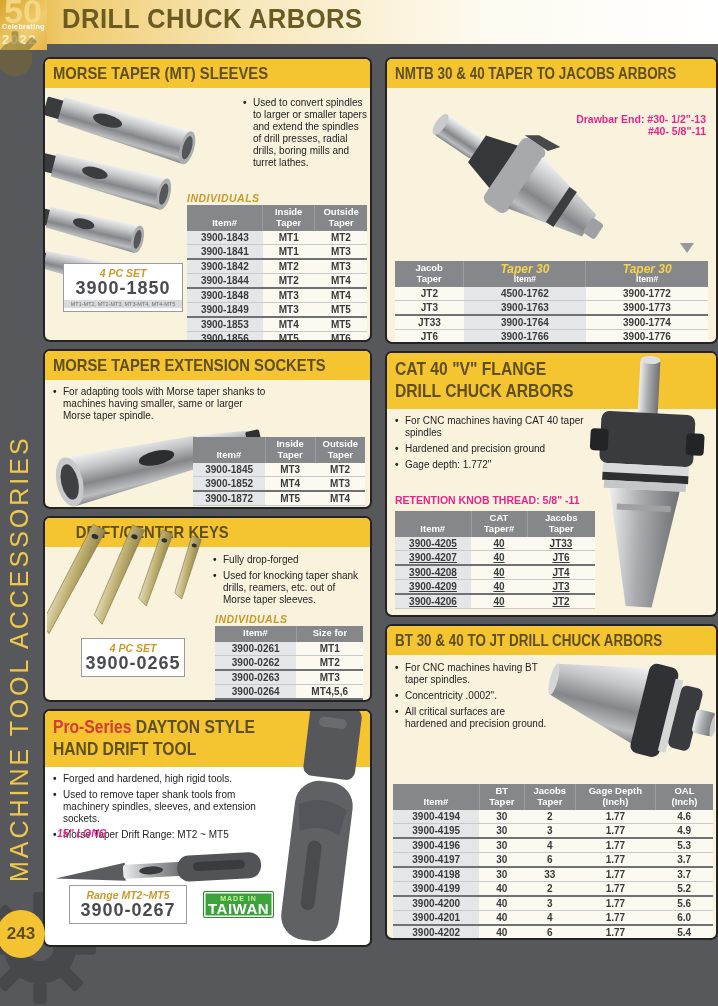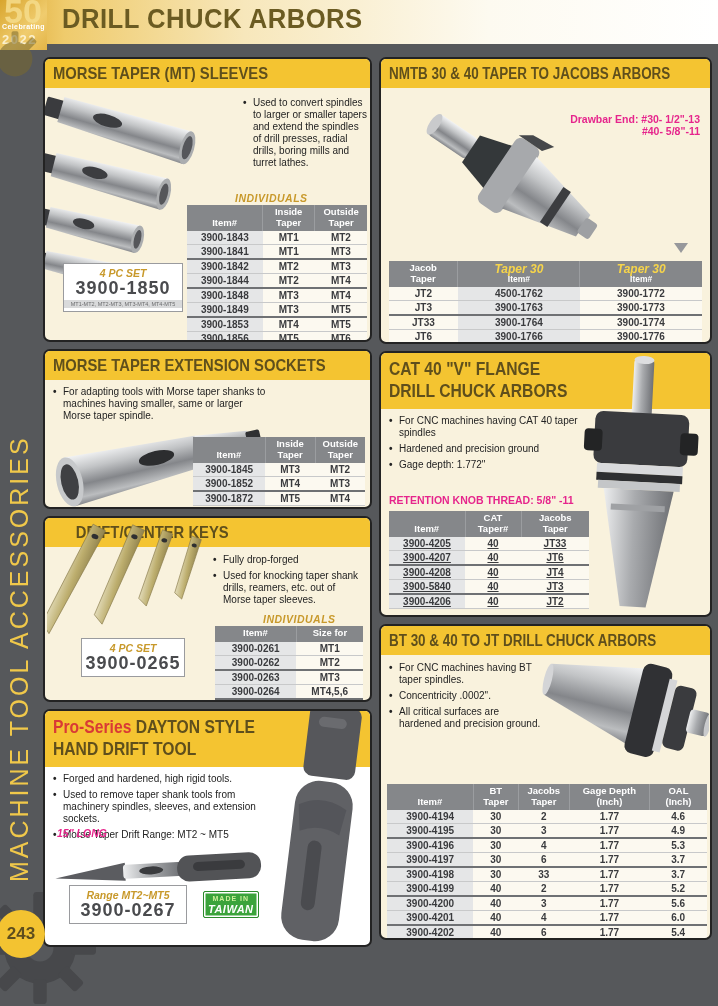--- a/index.html
+++ b/index.html
@@ -18,21 +18,21 @@
   .logo-celebrating{position:absolute;left:2px;top:23px;font-size:7px;font-weight:bold;color:#FFFFFF;letter-spacing:.4px;}
   .logo-year{position:absolute;left:2px;top:32px;font-size:13px;font-weight:bold;color:#FBF0CC;letter-spacing:1.5px;}
   
   .side-text{position:absolute;left:5px;top:382px;height:500px;color:#F0C84A;font-size:25px;
     letter-spacing:3px;writing-mode:vertical-rl;transform:rotate(180deg);white-space:nowrap;z-index:2;}
   .page-circle{position:absolute;left:-3px;top:910px;width:48px;height:48px;border-radius:50%;
     background:#F3C331;display:flex;align-items:center;justify-content:center;
     color:#5E4E1E;font-weight:bold;font-size:17px;z-index:5;}
   .gear{position:absolute;z-index:1;}
   
-  .content{position:absolute;left:43px;top:57px;display:flex;gap:7px;z-index:3;}
+  .content{position:absolute;left:43px;top:57px;display:flex;gap:13px;z-index:3;}
   .col-left{width:329px;display:flex;flex-direction:column;gap:7px;}
   .col-right{width:333px;display:flex;flex-direction:column;gap:7px;}
   .panel{position:relative;background:#F9F2DD;border:2px solid #232323;border-radius:7px;
     overflow:hidden;box-sizing:border-box;}
   .panel.white{background:#FFFFFF;}
   .panel-hd{background:#F4C431;color:#5F4F1C;font-weight:bold;font-size:17px;line-height:27px;
     height:29px;padding:1px 8px 0;box-sizing:border-box;white-space:nowrap;}
   .panel-hd span.sq{display:inline-block;transform:scaleX(0.87);transform-origin:left;}
   .panel-hd.right{}
   .panel-hd.right span.sq{transform-origin:right;}
@@ -51,30 +51,30 @@
   table.parts tbody tr{border-bottom:1px solid #C8C9CA;}
   table.parts tbody tr:nth-child(even){border-bottom:2px solid #6F7174;}
   .shade1 td:first-child{background:#E5E6E7;}
   .shade2 td:nth-child(2){background:#E5E6E7;}
   .t-r2 td{line-height:14px;text-decoration:underline;}
   .t-r3 td{line-height:12.8px;}
   .t-l3 td{line-height:13px;}
   .th-top{display:block;color:#F6D44A;font-style:italic;font-size:12px;line-height:12px;}
   .th-sub{display:block;font-size:8.5px;line-height:9px;}
   
-  .individuals{position:absolute;color:#C8992B;font-weight:bold;font-style:italic;font-size:10.5px;letter-spacing:.5px;margin-left:48px;}
+  .individuals{position:absolute;color:#C8992B;font-weight:bold;font-style:italic;font-size:10.5px;letter-spacing:.5px;}
   .magenta-note{position:absolute;color:#E6258C;font-weight:bold;font-size:10.5px;line-height:12px;}
   .set-box{position:absolute;background:#fff;border:1px solid #9A9B9E;text-align:center;padding:3px 0;box-sizing:border-box;}
   .set-label{color:#C8992B;font-style:italic;font-weight:bold;font-size:10.5px;line-height:12px;}
   .set-item{color:#4A4B4E;font-weight:bold;font-size:18px;letter-spacing:1px;line-height:19px;white-space:nowrap;}
   .set-strip{background:#D9DADB;color:#6B6C6E;font-size:5.5px;margin-top:2px;padding:1px 1px;line-height:6px;white-space:nowrap;}
   .badge{position:absolute;background:#3BA33B;border:1px solid #2C8B2C;box-shadow:inset 0 0 0 1.5px #fff;
     text-align:center;padding:3px 4px 2px;border-radius:2px;}
   .badge-top{color:#CCEF9A;font-size:7px;font-weight:bold;letter-spacing:1px;line-height:8px;}
-  .badge-bottom{color:#fff;font-size:11px;font-weight:bold;letter-spacing:.5px;line-height:12px;font-style:italic;}
+  .badge-bottom{color:#fff;font-size:15px;font-weight:bold;letter-spacing:.5px;line-height:12px;}
   .img{position:absolute;}
   .down-arrow{position:absolute;width:0;height:0;border-left:7px solid transparent;border-right:7px solid transparent;border-top:10px solid #97989B;}
 </style>
 </head>
 <body>
 
 <svg width="0" height="0" style="position:absolute">
   <defs>
     <linearGradient id="gMet" x1="0" x2="0" y1="0" y2="1">
       <stop offset="0" stop-color="#F2F3F4"></stop>
@@ -496,21 +496,21 @@
               <td>3900-4207</td>
               <td>40</td>
               <td>JT6</td>
             </tr>
             <tr>
               <td>3900-4208</td>
               <td>40</td>
               <td>JT4</td>
             </tr>
             <tr>
-              <td>3900-5840</td>
+              <td>3900-4209</td>
               <td>40</td>
               <td>JT3</td>
             </tr>
             <tr>
               <td>3900-4206</td>
               <td>40</td>
               <td>JT2</td>
             </tr>
           </tbody>
       </table>

